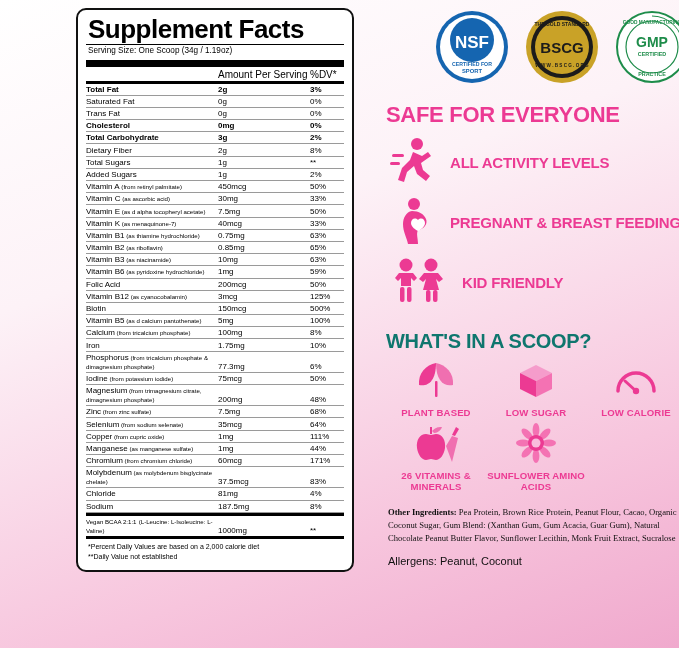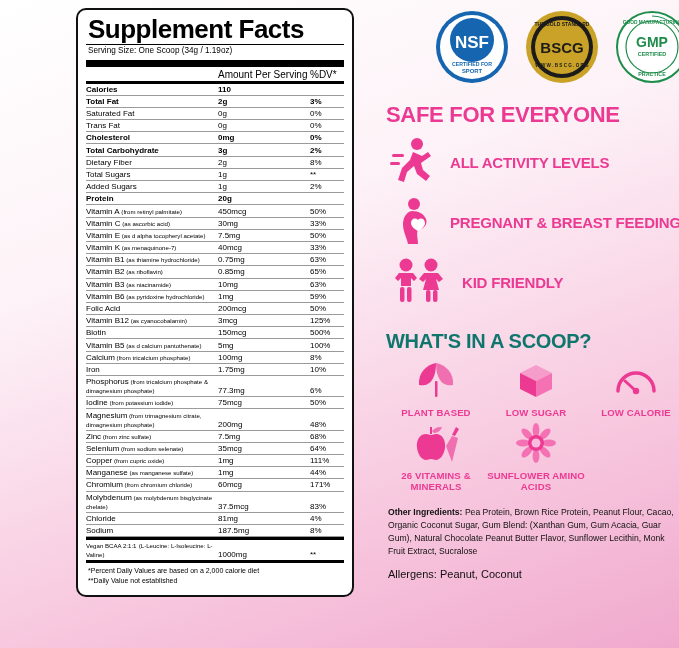--- a/index.html
+++ b/index.html
@@ -150,20 +150,21 @@
     margin-top: 2px;
     line-height: 1.15;
     letter-spacing: 0.1px;
   }
   .ingredients {
     margin: 14px 0 0 6px;
     font-size: 8.6px;
     line-height: 1.5;
     color: #111;
     width: 292px;
+    font-family: Liberation Serif, serif;
   }
   .ingredients .hdr { font-weight: bold; }
   .allergens {
     margin: 10px 0 0 6px;
     font-size: 11px;
     color: #111;
   }
 </style>
 </head>
 <body>
@@ -179,25 +180,20 @@
       <div class="sf-rule-thick"></div>
       <div class="sf-colhead">
         <div class="c1">Amount Per Serving</div>
         <div class="c2">%DV*</div>
       </div>
       <div class="sf-rule-med"></div>
 
       <table class="sf">
         <tbody id="sf-body">
             <tr>
-              <td class="nm"><span class="b">Calories</span></td>
-              <td class="amt b">110</td>
-              <td class="dv b"></td>
-            </tr>
-            <tr>
               <td class="nm"><span class="b">Total Fat</span></td>
               <td class="amt b">2g</td>
               <td class="dv b">3%</td>
             </tr>
             <tr>
               <td class="nm ind1"><span>Saturated Fat</span></td>
               <td class="amt">0g</td>
               <td class="dv">0%</td>
             </tr>
             <tr>
@@ -222,25 +218,20 @@
             </tr>
             <tr>
               <td class="nm ind1"><span>Total Sugars</span></td>
               <td class="amt">1g</td>
               <td class="dv">**</td>
             </tr>
             <tr>
               <td class="nm ind2"><span>Added Sugars</span></td>
               <td class="amt">1g</td>
               <td class="dv">2%</td>
-            </tr>
-            <tr>
-              <td class="nm"><span class="b">Protein</span></td>
-              <td class="amt b">20g</td>
-              <td class="dv b"></td>
             </tr>
             <tr>
               <td class="nm"><span>Vitamin A</span><span class="tiny"> (from retinyl palmitate)</span></td>
               <td class="amt">450mcg</td>
               <td class="dv">50%</td>
             </tr>
             <tr>
               <td class="nm"><span>Vitamin C</span><span class="tiny"> (as ascorbic acid)</span></td>
               <td class="amt">30mg</td>
               <td class="dv">33%</td>

